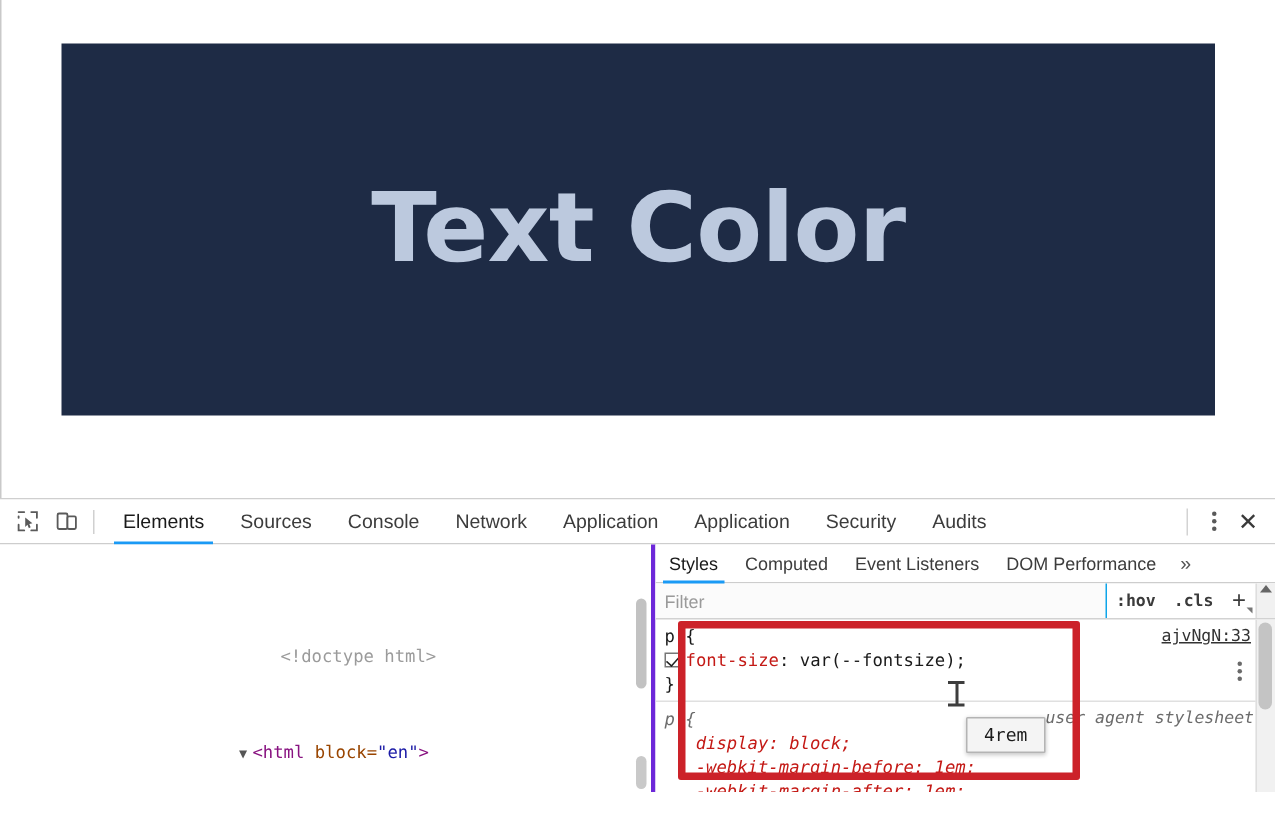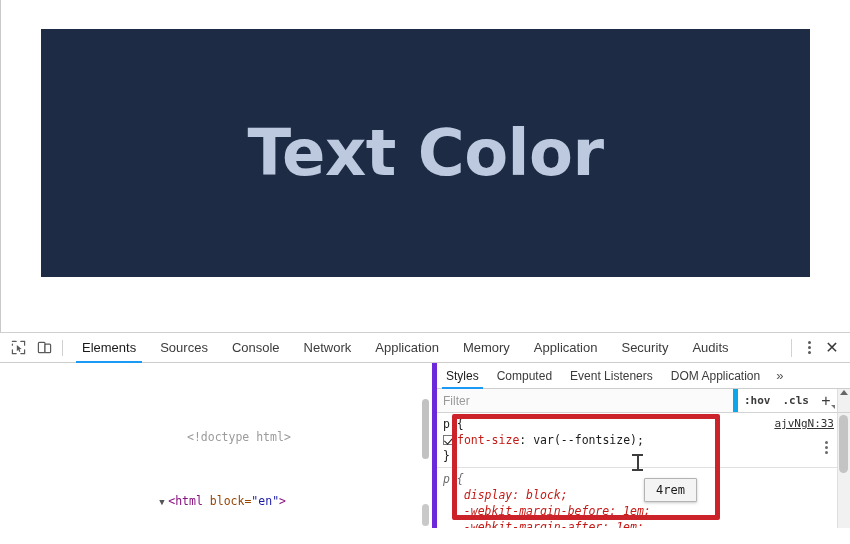--- a/index.html
+++ b/index.html
@@ -108,21 +108,21 @@
 
   .dt-body { flex: 1; display: flex; min-height: 0; position: relative; }
 
   
   .dom-pane {
     width: 437px;
     min-width: 437px;
     position: relative;
     background: #ffffff;
     overflow: hidden;
-    border-right: 5px solid #6d28d9;
+    border-right: 3px solid #6d28d9;
   }
   .dom-tree {
     font-family: "DejaVu Sans Mono", monospace;
     font-size: 11.5px;
     line-height: 16px;
     padding-top: 2px;
     color: #222;
     white-space: pre;
   }
   .dom-row { height: 16px; position: relative; padding-left: 0; }
@@ -177,21 +177,21 @@
     height: 24px; min-height:24px;
     display:flex; align-items:stretch;
     border-bottom: 1px solid #d2d2d2;
     background:#fff;
   }
   .sp-filter {
     flex: 1;
     display:flex; align-items:center;
     padding: 0 6px;
     background: #fbfbfb;
-    border-right: 5px solid #0ea5e9;
+    border-right: 1px solid #0ea5e9;
     font-size: 12px;
     color: #9a9a9a;
     font-family: "Liberation Sans", sans-serif;
     min-width: 0;
   }
   .sp-tool {
     display:flex; align-items:center;
     padding: 0 6px;
     font-family: "DejaVu Sans Mono", monospace;
     font-size: 11px;
@@ -360,21 +360,20 @@
         </svg>
       </div>
       <div class="dt-sep"></div>
 
       <div class="dt-tabs">
         <div class="dt-tab active">Elements</div>
         <div class="dt-tab">Sources</div>
         <div class="dt-tab">Console</div>
         <div class="dt-tab">Network</div>
         <div class="dt-tab">Application</div>
-        <div class="dt-tab">Memory</div>
         <div class="dt-tab">Application</div>
         <div class="dt-tab">Security</div>
         <div class="dt-tab">Audits</div>
       </div>
 
       <div class="dt-toolbar-right">
         <div class="dt-vsep"></div>
         <div class="kebab">
             <i></i>
             <i></i>
@@ -421,21 +420,21 @@
         <div class="dom-scroll-thumb"></div>
         <div class="dom-scroll-thumb2"></div>
       </div>
 
       <div class="styles-pane">
 
         <div class="sp-tabs">
           <div class="sp-tab active">Styles</div>
           <div class="sp-tab">Computed</div>
           <div class="sp-tab">Event Listeners</div>
-          <div class="sp-tab">DOM Application</div>
+          <div class="sp-tab">DOM Performance</div>
           <div class="sp-more">»</div>
         </div>
 
         <div class="sp-filterbar">
           <div class="sp-filter">Filter</div>
           <div class="sp-tool">:hov</div>
           <div class="sp-tool">.cls</div>
           <div class="sp-plus">+</div>
           <div class="sp-scrollup">
               <span class="caret-up"></span>
@@ -450,20 +449,21 @@
             <div class="decl"><span class="cbx"></span><span class="prop">font-size</span><span class="val">: </span><span class="val">var(--fontsize);</span></div>
             <div class="decl"><span class="sel">}</span></div>
             <div class="rule-kebab">
                 <i></i>
                 <i></i>
                 <i></i>
               </div>
           </div>
 
           <div class="rule-block ua">
+            <span class="rule-ua-label">user agent stylesheet</span>
             <div class="decl"><span>p {</span></div>
             <div class="decl">&nbsp;&nbsp;&nbsp;<span class="ua-prop">display</span><span class="ua-val">: </span><span class="ua-val">block;</span></div>
             <div class="decl">&nbsp;&nbsp;&nbsp;<span class="ua-prop">-webkit-margin-before</span><span class="ua-val">: </span><span class="ua-val">1em;</span></div>
             <div class="decl">&nbsp;&nbsp;&nbsp;<span class="ua-prop">-webkit-margin-after</span><span class="ua-val">: </span><span class="ua-val">1em;</span></div>
           </div>
 
           <div class="sp-vscroll">
             <div class="sp-vscroll-thumb"></div>
           </div>
         </div>

